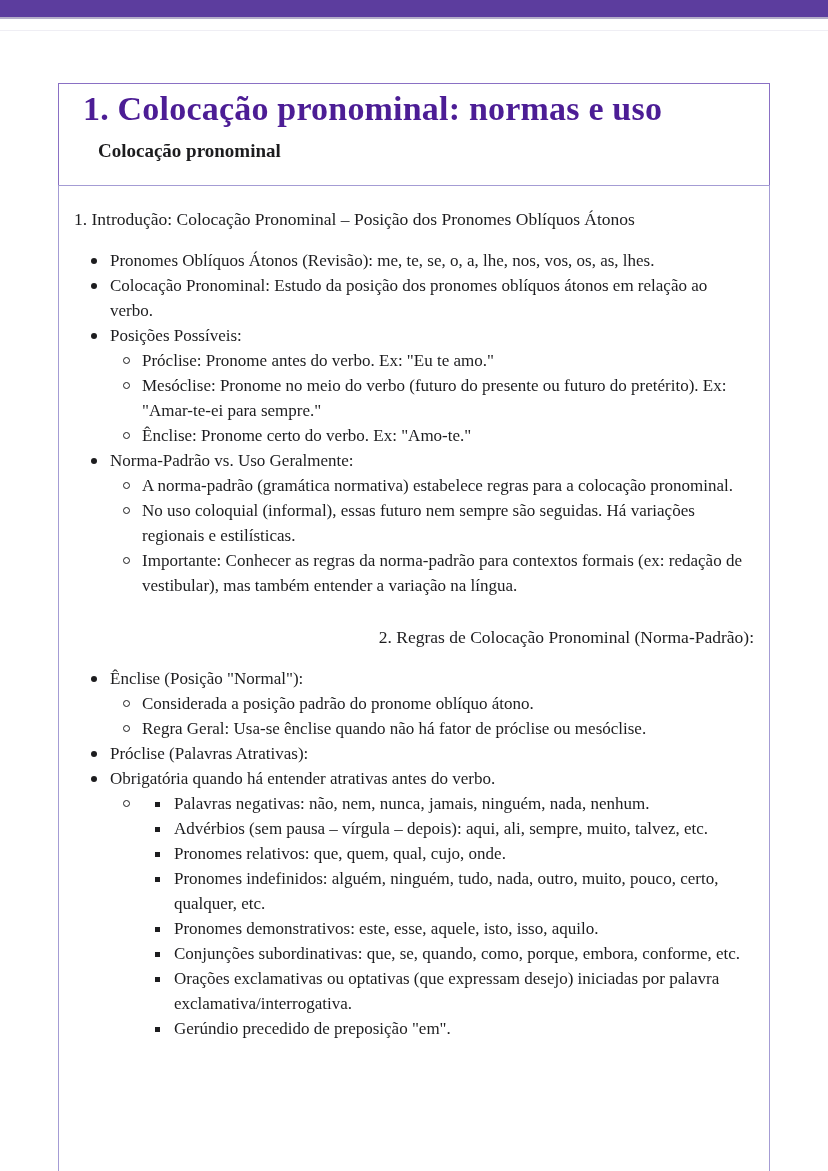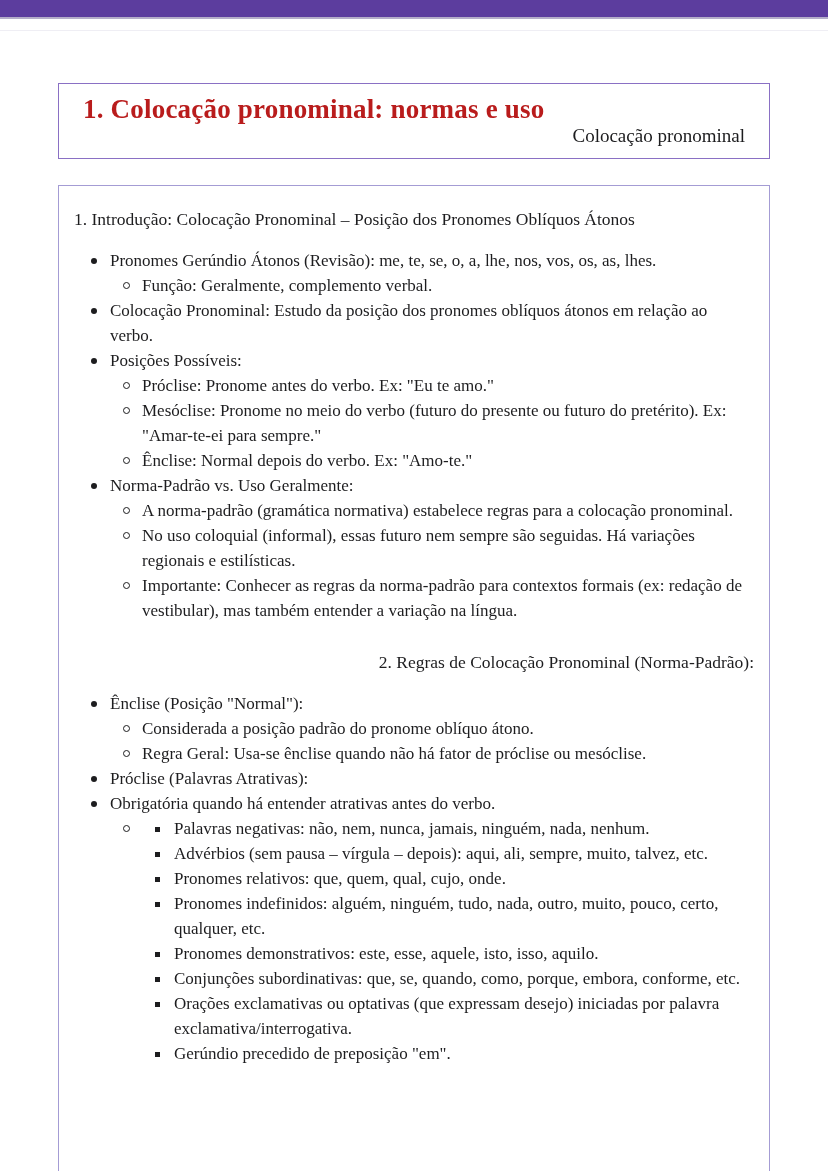--- a/index.html
+++ b/index.html
@@ -35,33 +35,32 @@
     left: 58px;
     top: 83px;
     width: 712px;
     border: 1px solid #8a70c4;
     background: #ffffff;
     padding: 9px 24px 11px 24px;
     box-sizing: border-box;
   }
   .page-title {
     margin: 0;
-    font-size: 27px;
+    font-size: 34px;
     line-height: 32px;
     font-weight: bold;
-    color: #b91c1c;
+    color: #4c1d95;
     letter-spacing: 0.2px;
   }
   .page-subtitle {
-    margin: 0;
+    margin: 15px;
     font-size: 19px;
     line-height: 22px;
-    font-weight: normal;
+    font-weight: bold;
     color: #1c1c1e;
-    text-align: right;
   }
   
   .content-card {
     position: absolute;
     left: 58px;
     top: 185px;
     width: 712px;
     height: 1050px; 
     border: 1px solid #a49cd4;
     background: #ffffff;
@@ -130,27 +129,23 @@
   <div class="page-subtitle">Colocação pronominal</div>
 </div>
 
 <div class="content-card">
   <div id="sections-container">
   <div class="section">
     <h2 class="section-heading">1. Introdução: Colocação Pronominal – Posição dos Pronomes Oblíquos Átonos</h2>
     <div class="section-items">
   <div class="item lvl1">
     <span class="marker"></span>
-    <span class="item-text">Pronomes Gerúndio Átonos (Revisão): me, te, se, o, a, lhe, nos, vos, os, as, lhes.</span>
-  </div>
-
-  <div class="item lvl2">
-    <span class="marker"></span>
-    <span class="item-text">Função: Geralmente, complemento verbal.</span>
-  </div>
+    <span class="item-text">Pronomes Oblíquos Átonos (Revisão): me, te, se, o, a, lhe, nos, vos, os, as, lhes.</span>
+  </div>
+
 
   <div class="item lvl1">
     <span class="marker"></span>
     <span class="item-text">Colocação Pronominal: Estudo da posição dos pronomes oblíquos átonos em relação ao verbo.</span>
   </div>
 
   <div class="item lvl1">
     <span class="marker"></span>
     <span class="item-text">Posições Possíveis:</span>
   </div>
@@ -160,21 +155,21 @@
     <span class="item-text">Próclise: Pronome antes do verbo. Ex: "Eu te amo."</span>
   </div>
 
   <div class="item lvl2">
     <span class="marker"></span>
     <span class="item-text">Mesóclise: Pronome no meio do verbo (futuro do presente ou futuro do pretérito). Ex: "Amar-te-ei para sempre."</span>
   </div>
 
   <div class="item lvl2">
     <span class="marker"></span>
-    <span class="item-text">Ênclise: Normal depois do verbo. Ex: "Amo-te."</span>
+    <span class="item-text">Ênclise: Pronome certo do verbo. Ex: "Amo-te."</span>
   </div>
 
   <div class="item lvl1">
     <span class="marker"></span>
     <span class="item-text">Norma-Padrão vs. Uso Geralmente:</span>
   </div>
 
   <div class="item lvl2">
     <span class="marker"></span>
     <span class="item-text">A norma-padrão (gramática normativa) estabelece regras para a colocação pronominal.</span>

